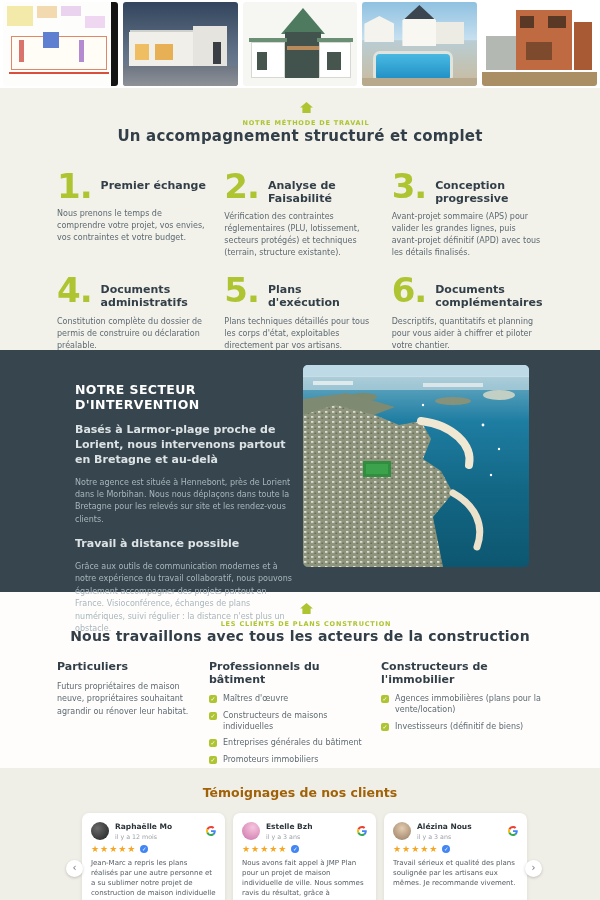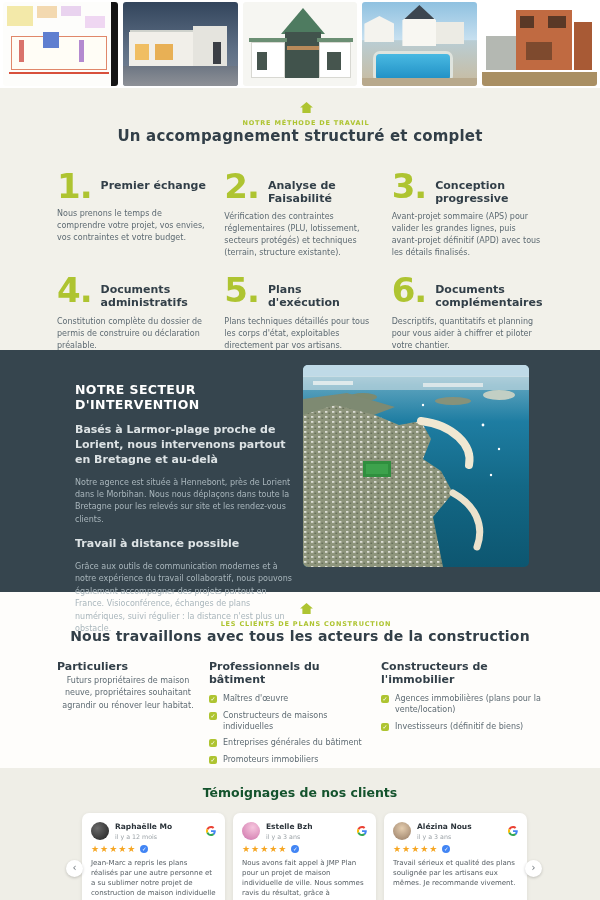--- a/index.html
+++ b/index.html
@@ -35,29 +35,29 @@
   .int-text { position:absolute; left:75px; top:32px; width:222px; }
   .int-title { color:#fff; font-size:12.5px; font-weight:800; letter-spacing:.4px; }
   .int-sub { color:#dde3e5; font-size:11px; font-weight:600; line-height:1.35; margin-top:11px; }
   .int-p { color:#a9b6bc; font-size:8px; line-height:1.55; margin-top:9px; }
   .aerial { position:absolute; right:71px; top:15px; width:226px; height:202px; border-radius:5px; overflow:hidden; }
 
   
   .clients { height:176px; background:#fefdfb; padding-top:7px; }
   .clients-grid { width:486px; margin:16px auto 0; display:grid; grid-template-columns:142px 162px 162px; column-gap:10px; }
   .col-heading { font-size:11px; font-weight:700; color:#323f48; }
-  .col-text { font-size:8px; line-height:1.55; color:#5d6a72; margin-top:2px;text-align:center; }
+  .col-text { font-size:8px; line-height:1.55; color:#5d6a72; margin-top:8px; }
   .check-list { margin-top:8px; }
   .check-item { display:flex; align-items:flex-start; margin-bottom:6px; }
   .check-box { flex:0 0 auto; width:8px; height:8px; border-radius:2px; background:#aec431; color:#fff; font-size:6px; line-height:8px; text-align:center; margin:1px 6px 0 0; }
   .check-label { font-size:8px; line-height:1.35; color:#5d6a72; }
 
   
   .testimonials { height:152px; background:#efeee7; padding-top:17px; position:relative; }
-  .testi-title { text-align:center; font-size:12.5px; font-weight:800; color:#14532d; }
+  .testi-title { text-align:center; font-size:12.5px; font-weight:800; color:#a16207; }
   .cards { display:flex; gap:8px; width:446px; margin:13px 0 0 82px; }
   .card { width:143px; min-height:95px; background:#fff; border-radius:7px; box-shadow:0 1px 4px rgba(0,0,0,.08); padding:8px 9px; }
   .card-head { display:flex; align-items:flex-end; }
   .avatar { width:18px; height:18px; border-radius:50%; flex:0 0 auto; margin-right:6px; }
   .av1 { background:radial-gradient(circle at 35% 35%,#6b6b6b,#1f1f1f); }
   .av2 { background:radial-gradient(circle at 60% 30%,#f6c6de,#d98ab8 70%,#b473c9); }
   .av3 { background:radial-gradient(circle at 50% 35%,#e4cdaf,#a98f76 75%,#7b6a57); }
   .rev-name { font-size:7.5px; font-weight:700; color:#2b333a; }
   .rev-time { font-size:6.3px; color:#9aa1a6; margin-top:2px; }
   .gmark { margin-left:auto; }

